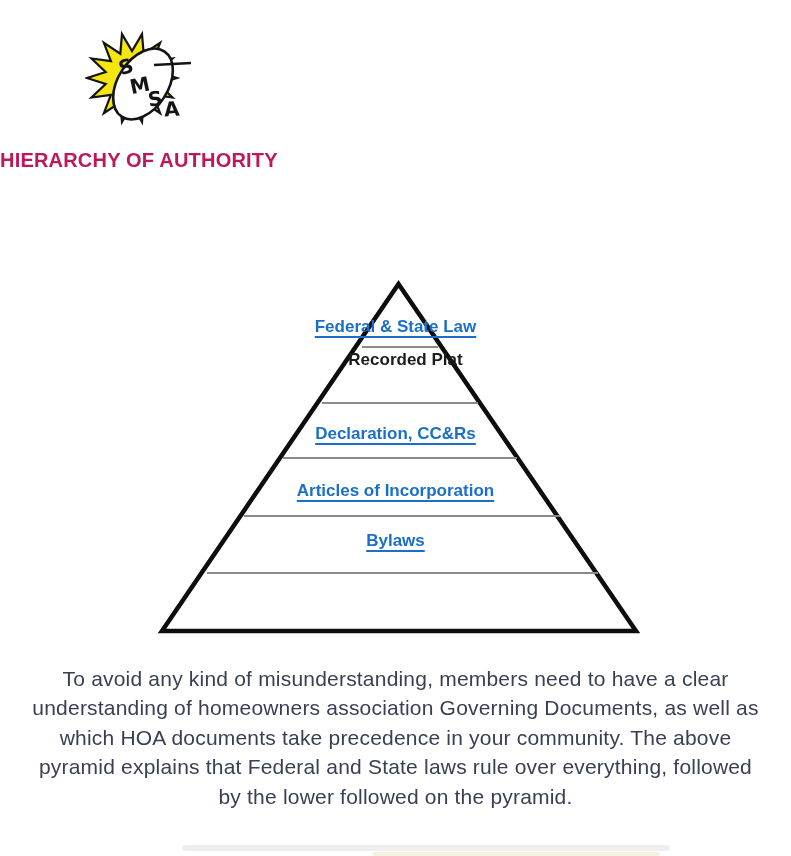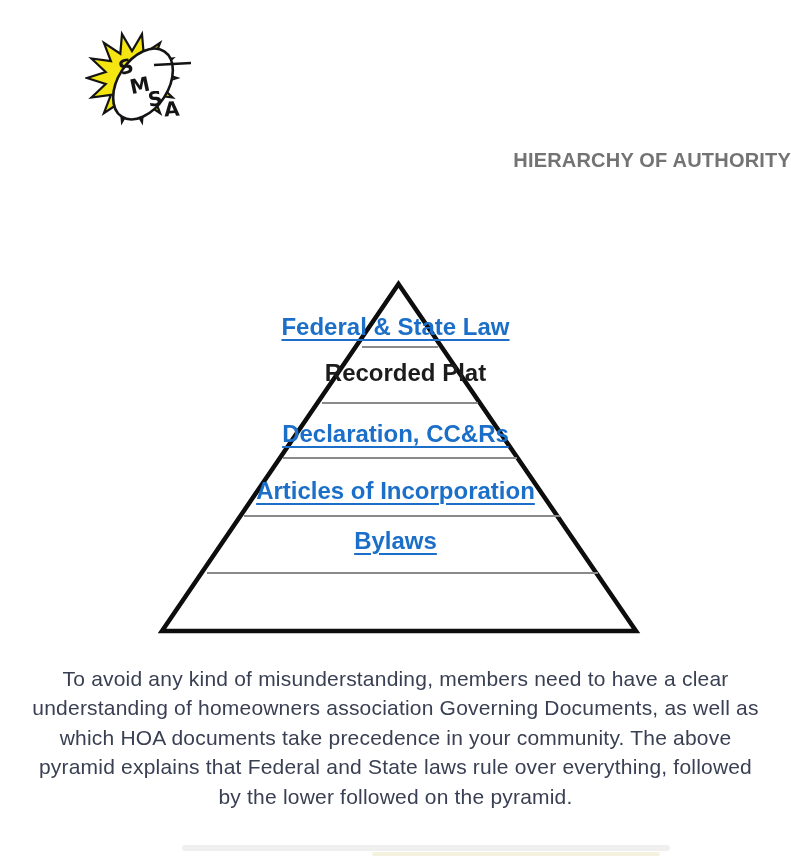--- a/index.html
+++ b/index.html
@@ -21,58 +21,58 @@
     left: 85px;
     top: 22px;
     width: 140px;
     height: 118px;
   }
   
   .doc-title {
     position: absolute;
     left: 0;
     right: 0;
-    text-align: right;
+    text-align: left;
     font-size: 20px;
     font-weight: bold;
-    color: #737373;
+    color: #be185d;
     letter-spacing: 0.2px;
   }
   #title1 { top: 149px; }
   #title2 { top: 194px; }
   
   #pyramid-svg {
     position: absolute;
     left: 0;
     top: 0;
     width: 791px;
     height: 856px;
     pointer-events: none;
   }
   
   .level-label {
     position: absolute;
     left: 0;
     right: 0;
     text-align: center;
-    font-size: 24px;
+    font-size: 17px;
     font-weight: bold;
     line-height: 26px;
     white-space: nowrap;
   }
   .level-link {
     color: #1b6fc9;
     text-decoration: underline;
     text-decoration-thickness: 2px;
     text-underline-offset: 4px;
     cursor: pointer;
   }
   .level-plain { color: #1c1c1c; }
   #lvl-federal     { top: 314px; }
-  #lvl-recorded    { top: 360px; padding-left: 20px; }
+  #lvl-recorded    { top: 347px; padding-left: 20px; }
   #lvl-declaration { top: 421px; }
   #lvl-articles    { top: 478px; }
   #lvl-bylaws      { top: 528px; }
   #lvl-board       { top: 585px; }
   
   #paragraph {
     position: absolute;
     top: 664px;
     left: 0;
     right: 0;

